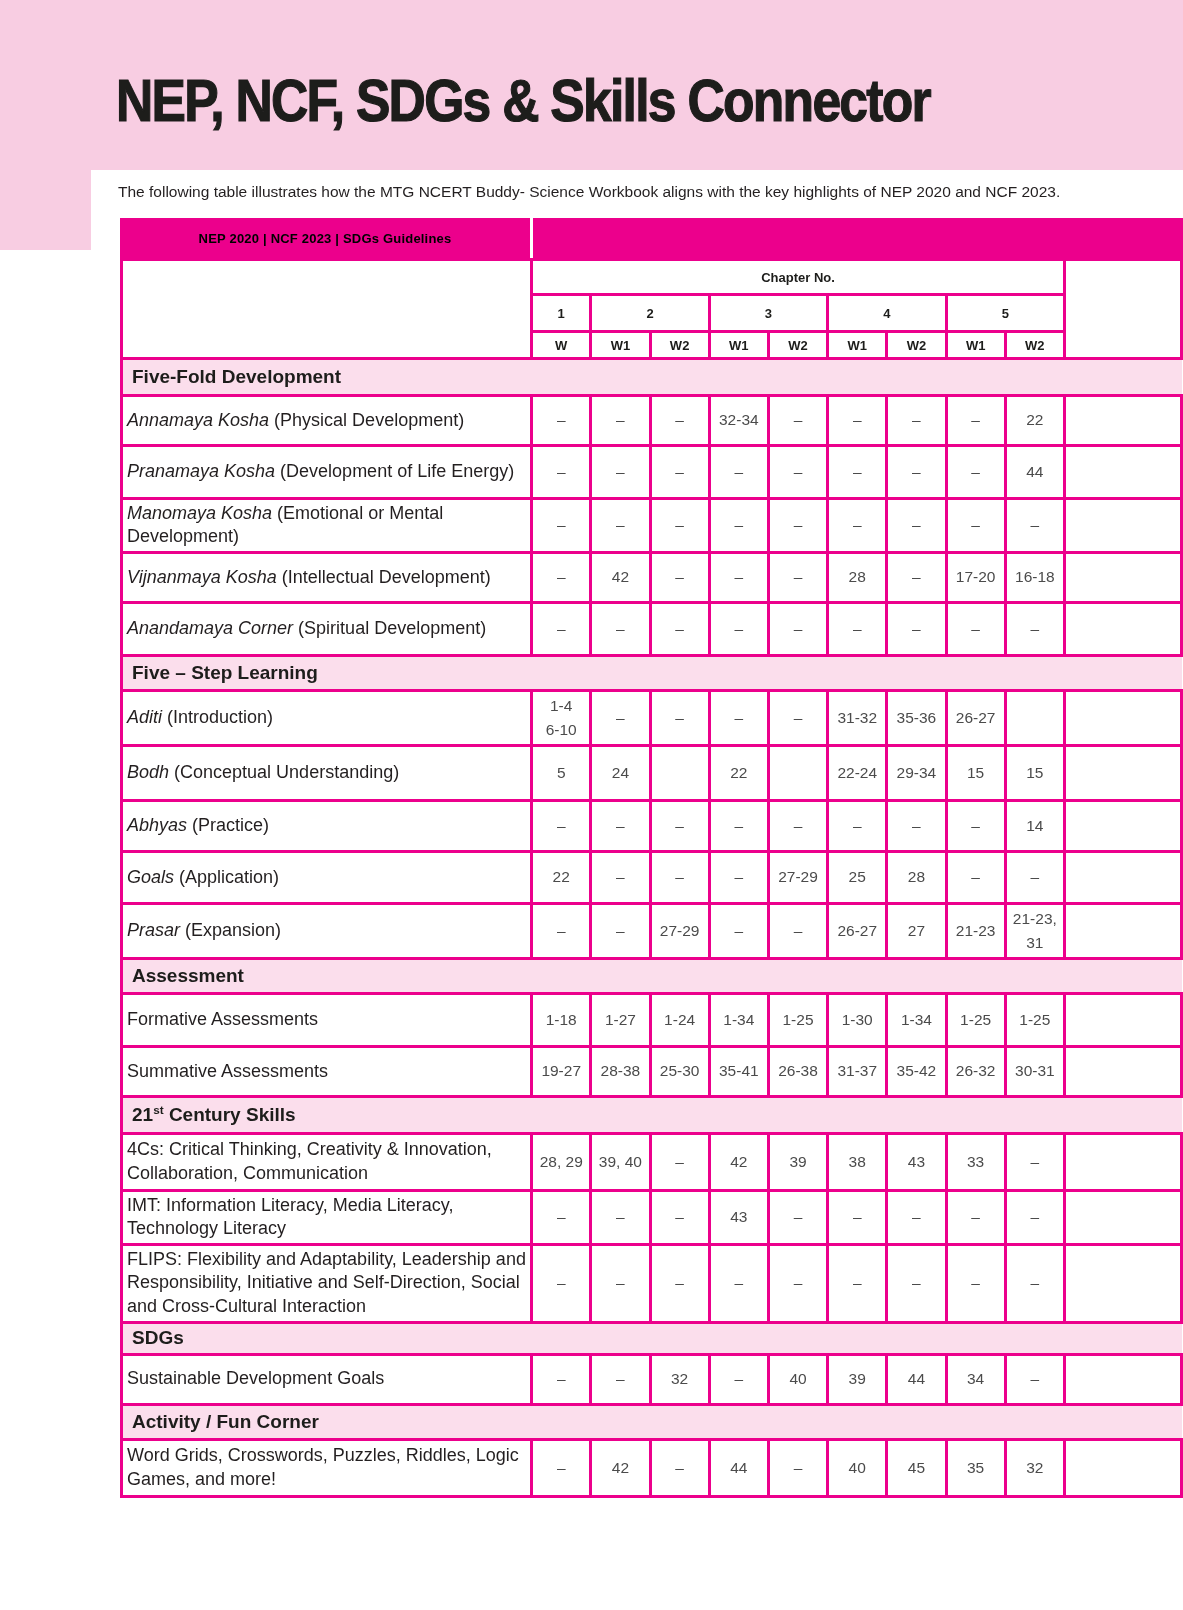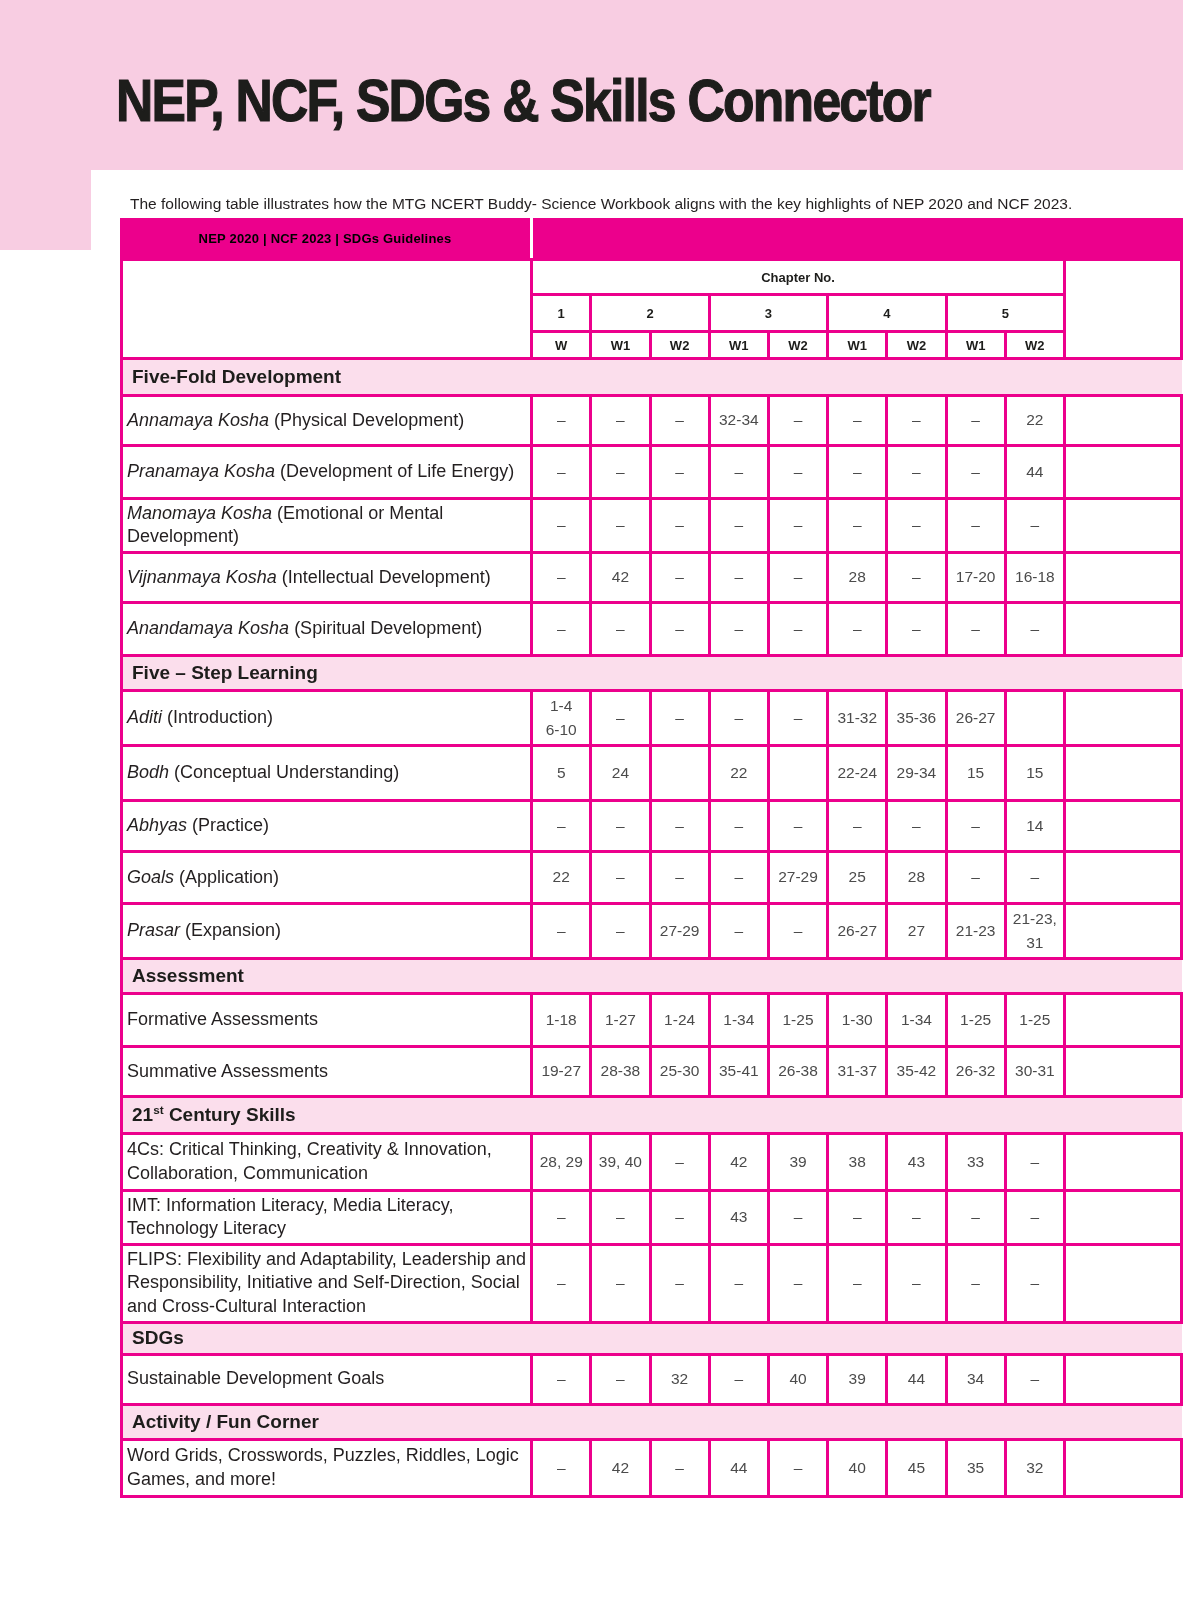--- a/index.html
+++ b/index.html
@@ -16,21 +16,21 @@
     background:#fff;font-family:"Liberation Sans",sans-serif;color:var(--body);
   }
   .pink-block{position:absolute;left:0;top:0;width:1183px;height:250px;background:var(--pagepink)}
   .white-panel{position:absolute;left:91px;top:170px;width:1092px;height:1440px;background:#fff}
   .page-title{
     position:absolute;left:116px;top:66px;margin:0;white-space:nowrap;
     font-size:60px;font-weight:700;letter-spacing:-2px;color:var(--ink);
     -webkit-text-stroke:1.2px var(--ink);
     transform:scaleX(.86);transform-origin:left top;
   }
-  .intro{position:absolute;left:118px;top:183px;margin:12px;font-size:15.5px;color:var(--body)}
+  .intro{position:absolute;left:118px;top:183px;margin:0;font-size:15.5px;color:var(--body)}
   
   .mag-band{position:absolute;left:120px;top:218px;width:1063px;height:40px;display:flex;background:var(--mag)}
   .mag-corner{width:410px;display:flex;align-items:center;justify-content:center;
     color:#000000;font-weight:700;font-size:13px;letter-spacing:.2px}
   .mag-div{width:3px;background:#fff}
   .mag-rest{flex:1}
   
   table.grid{position:absolute;left:120px;top:258px;width:1063px;border-collapse:collapse;table-layout:fixed}
   table.grid td{border:3px solid var(--mag);padding:2px 4px;vertical-align:middle;overflow:hidden}
   td.label{font-size:18px;color:var(--body);padding:4px 6px 4px 9px;line-height:1.3;text-align:left}
@@ -147,21 +147,21 @@
         <td class="val">–</td>
         <td class="val">–</td>
         <td class="val">–</td>
         <td class="val">28</td>
         <td class="val">–</td>
         <td class="val">17-20</td>
         <td class="val">16-18</td>
         <td class="ghost"></td>
       </tr>
       <tr style="height: 53px;">
-        <td class="label"><span class="ital">Anandamaya Kosha</span><span> (Spiritual Development)</span></td>
+        <td class="label"><span class="ital">Anandamaya Corner</span><span> (Spiritual Development)</span></td>
         <td class="val">–</td>
         <td class="val">–</td>
         <td class="val">–</td>
         <td class="val">–</td>
         <td class="val">–</td>
         <td class="val">–</td>
         <td class="val">–</td>
         <td class="val">–</td>
         <td class="val">–</td>
         <td class="ghost"></td>

